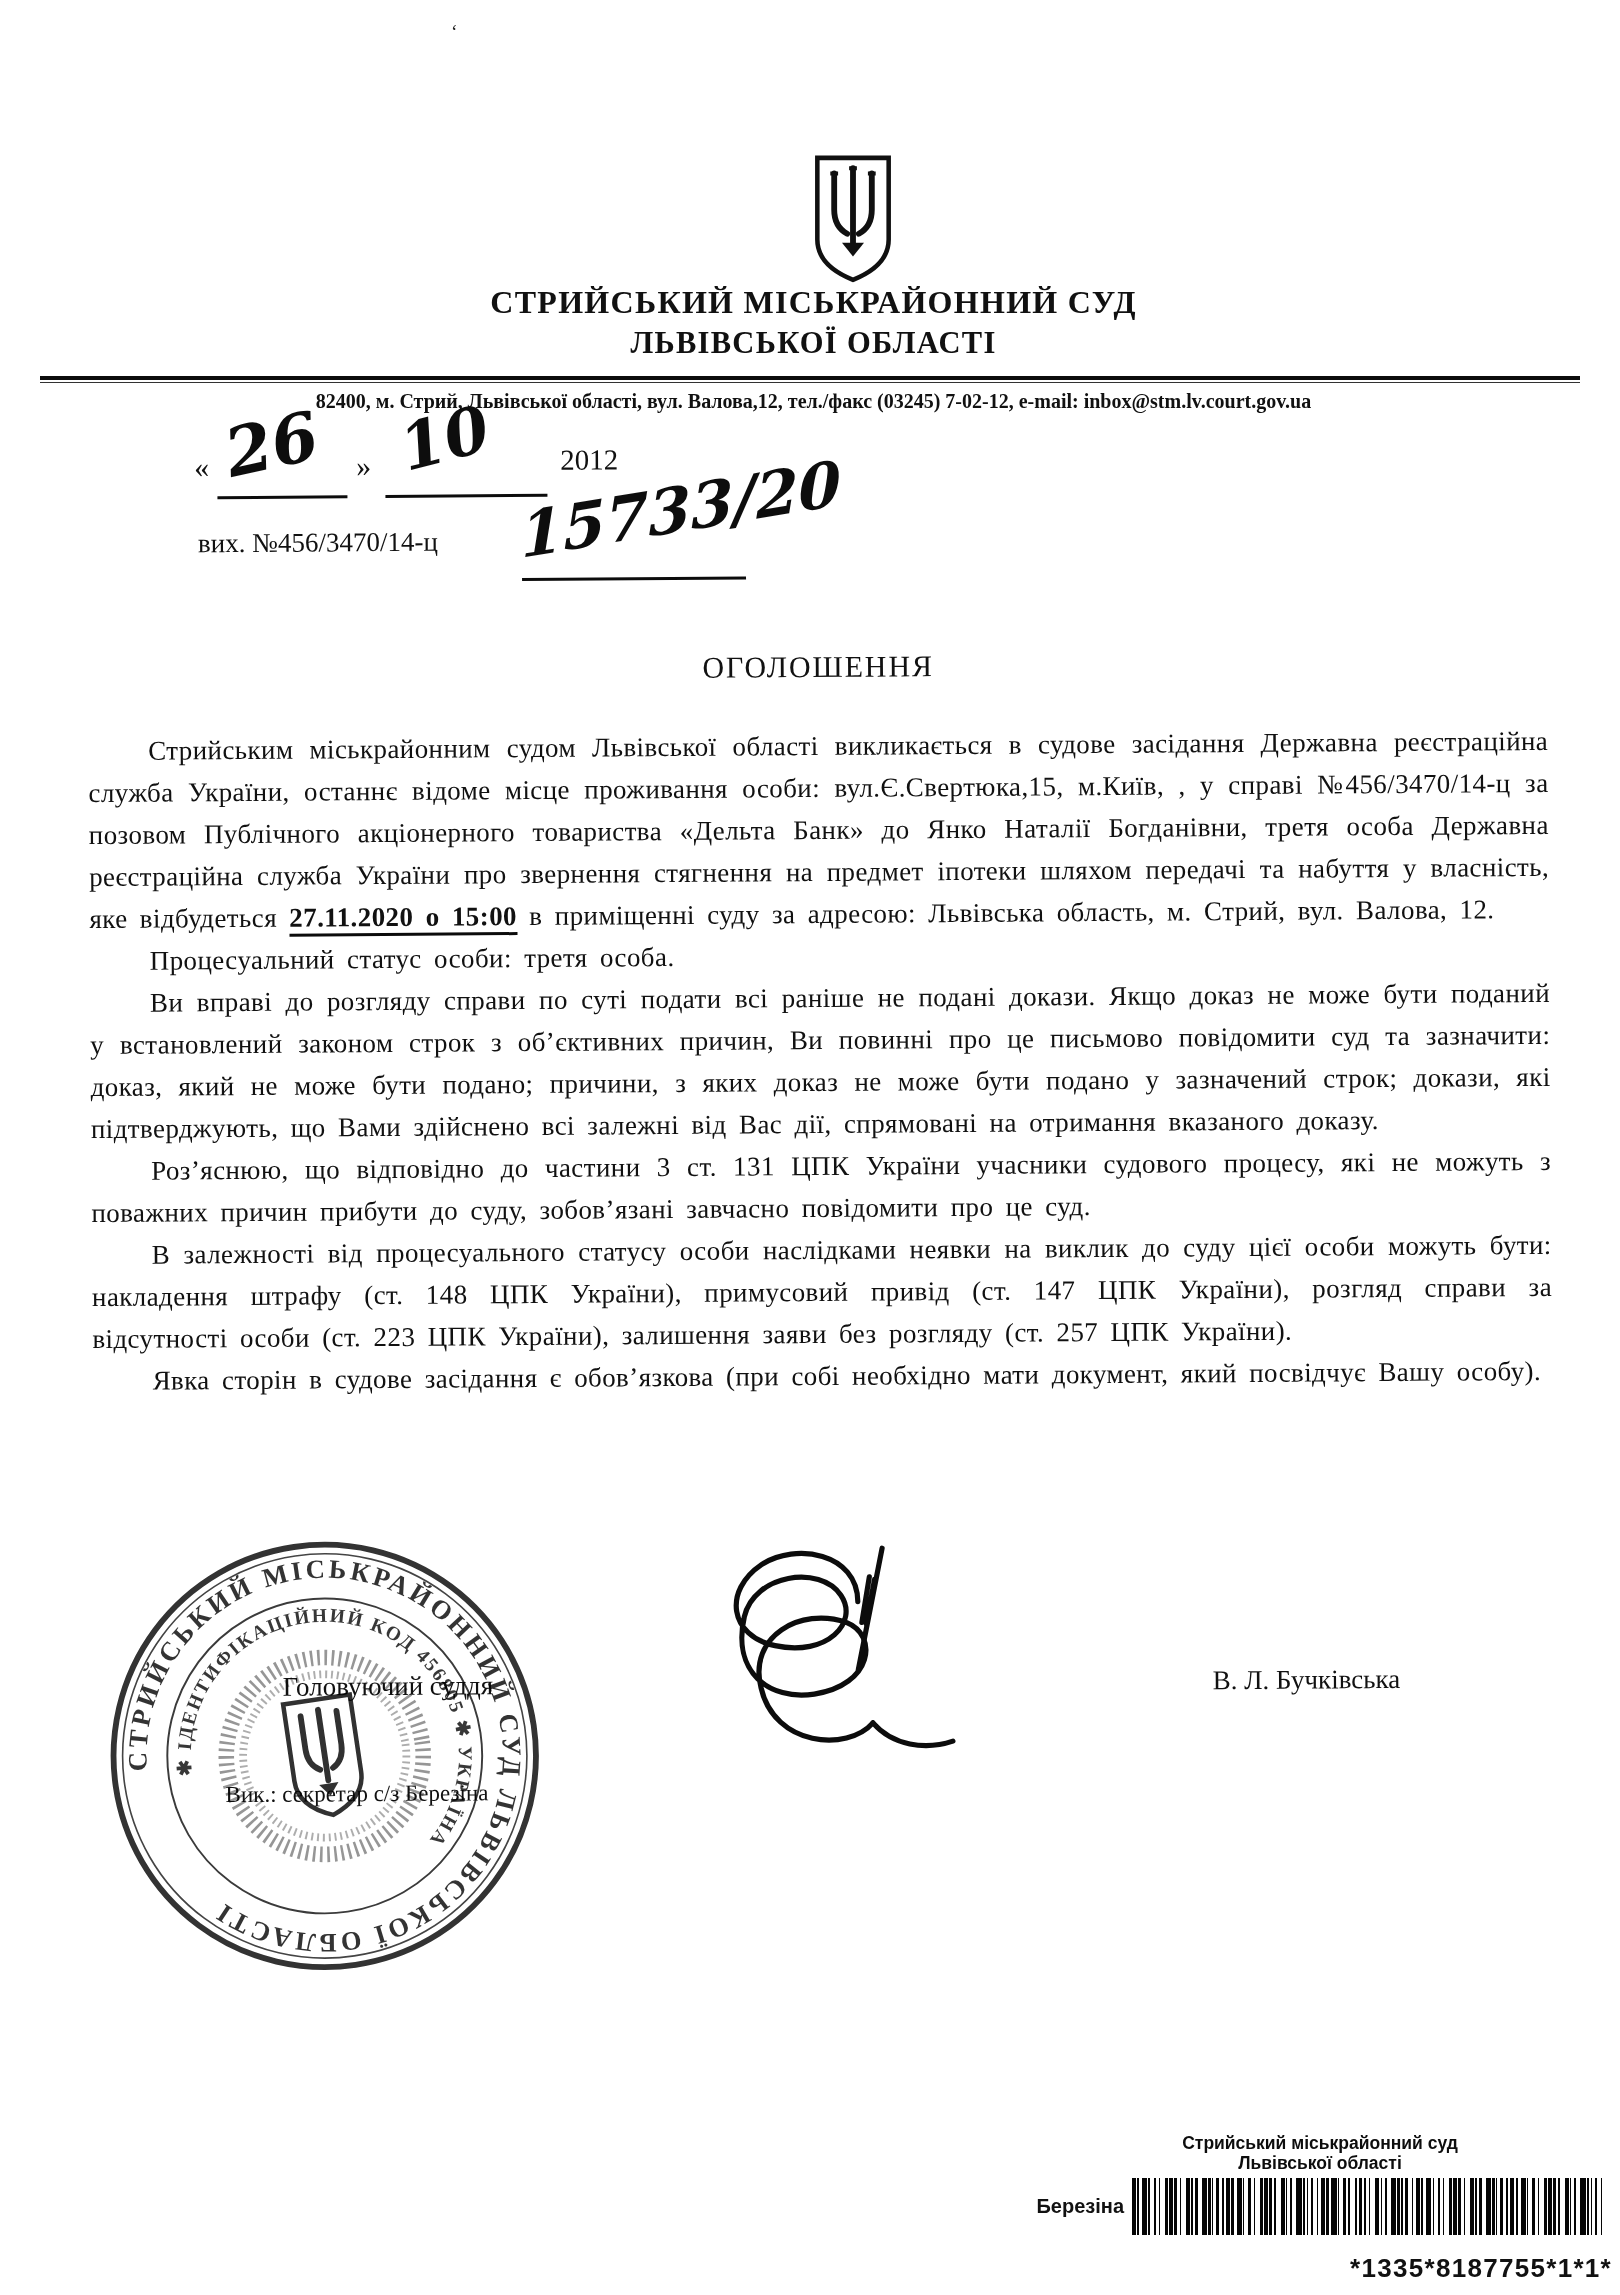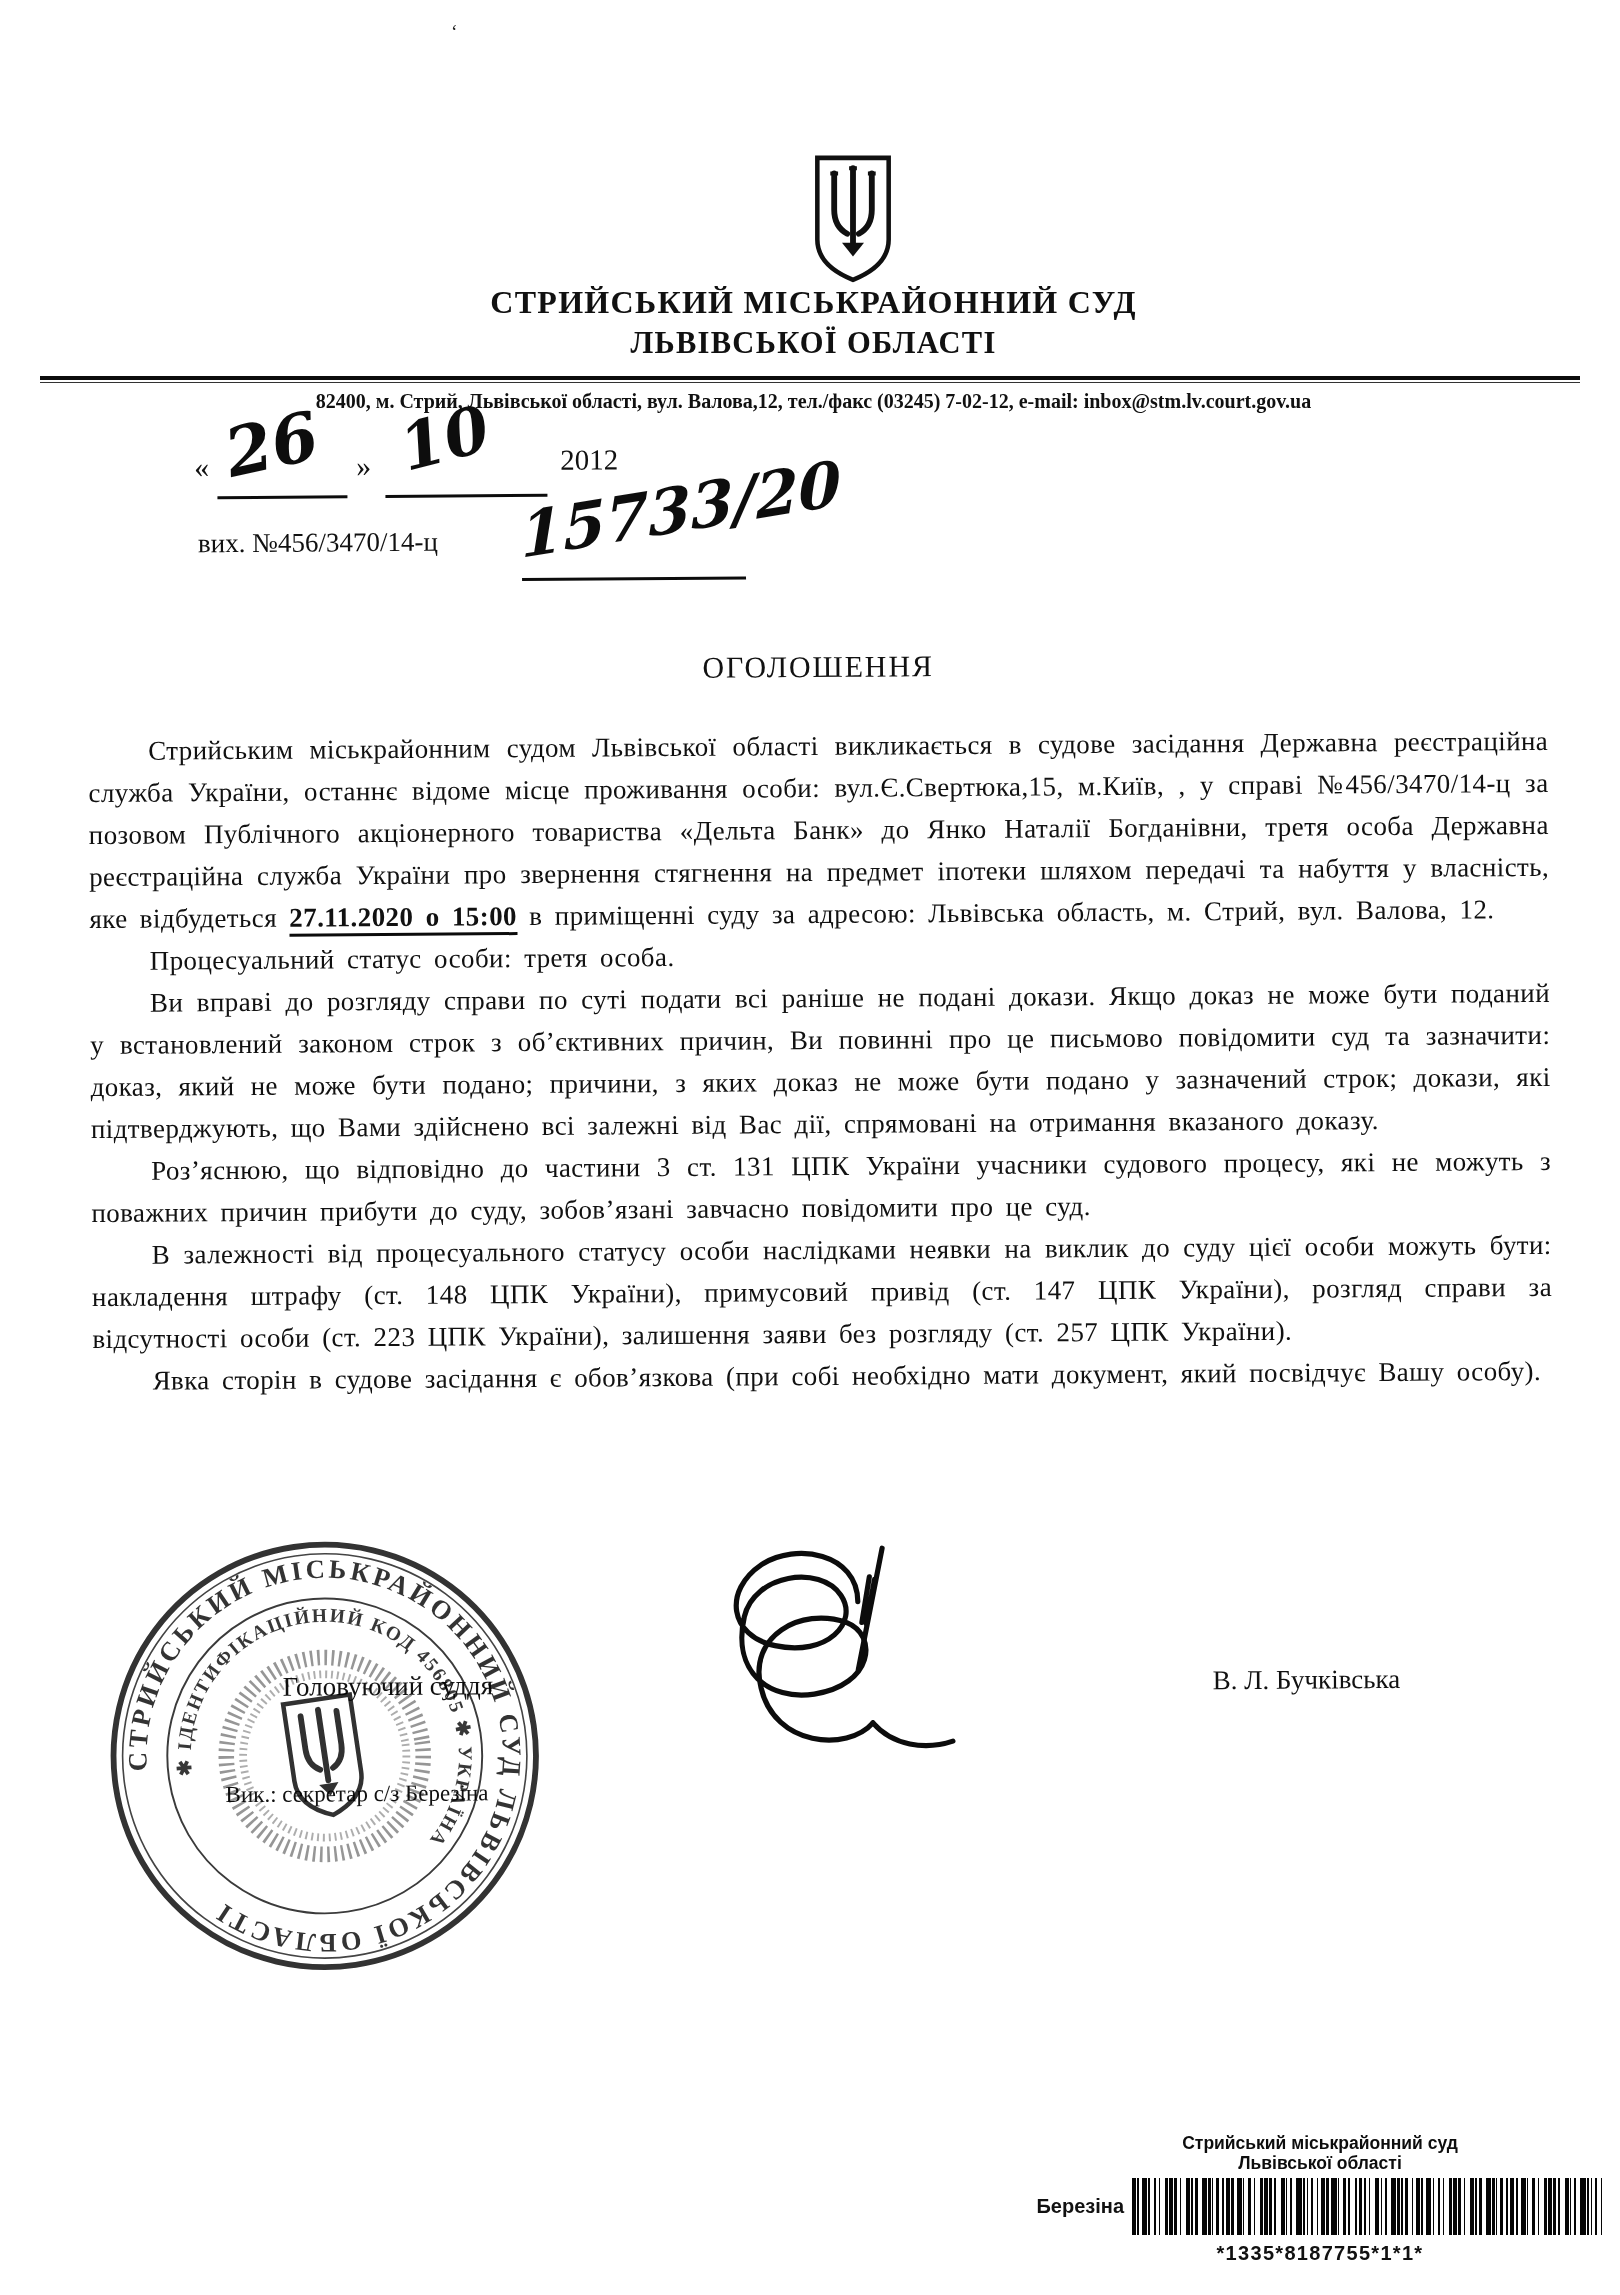--- a/index.html
+++ b/index.html
@@ -49,21 +49,21 @@
   .sig{position:absolute;left:587px;top:1537px;width:370px;height:318px;mix-blend-mode:multiply;}
   .stamp{position:absolute;left:89px;top:1529px;width:447px;height:447px;
      mix-blend-mode:multiply;opacity:0.88;}
   
   .footer{position:absolute;left:1028px;top:2133px;width:584px;text-align:center;
      font-family:"Liberation Sans","DejaVu Sans",sans-serif;}
   .f-court{font-size:17.5px;line-height:20px;font-weight:bold;color:#0d0d0d;}
   .f-row{margin-top:5.2px;display:flex;align-items:center;justify-content:center;font-weight:bold;}
   .f-clerk{font-size:20px;margin-right:6.5px;white-space:nowrap;}
   .barcode{width:473px;height:57px;display:inline-block;font-size:0;line-height:0;overflow:hidden;}
-  .f-code{font-size:20px;font-weight:bold;letter-spacing:1.3px;margin-top:7px;}
+  .f-code{font-size:26px;font-weight:bold;letter-spacing:1.3px;margin-top:18px;text-align:right;}
 </style>
 </head>
 <body>
 
 <div class="page">
 
   <span class="speck">‘</span>
 
   <svg class="emblem" viewBox="0 0 126 202">
     <g stroke="#101010" fill="none">

